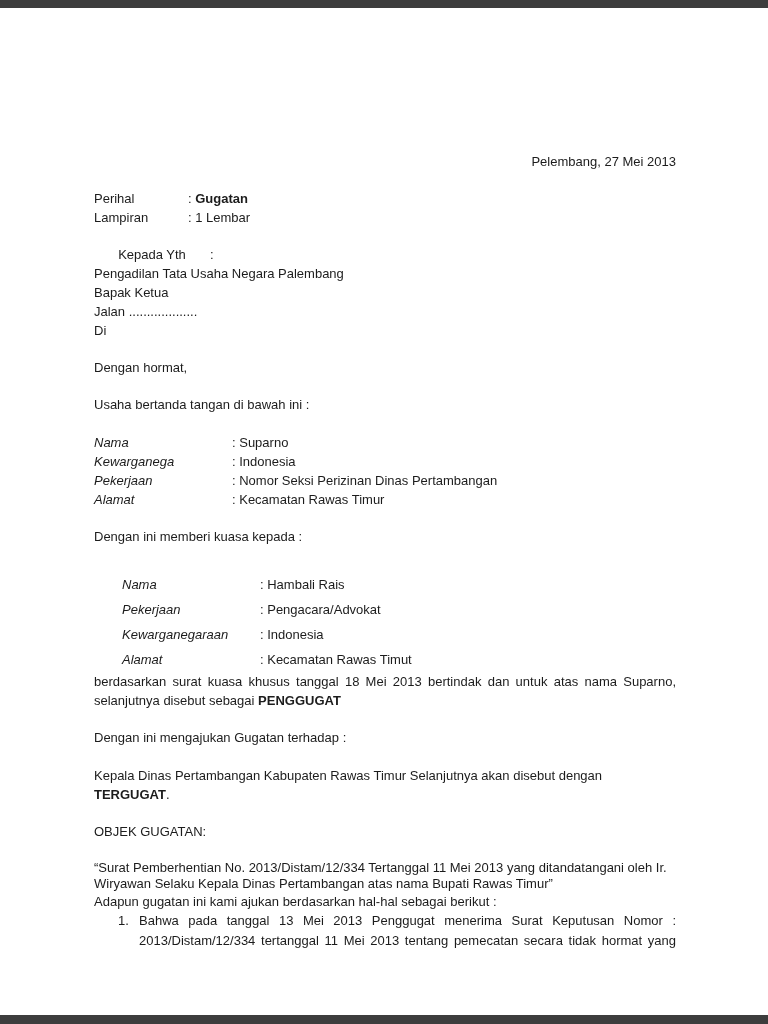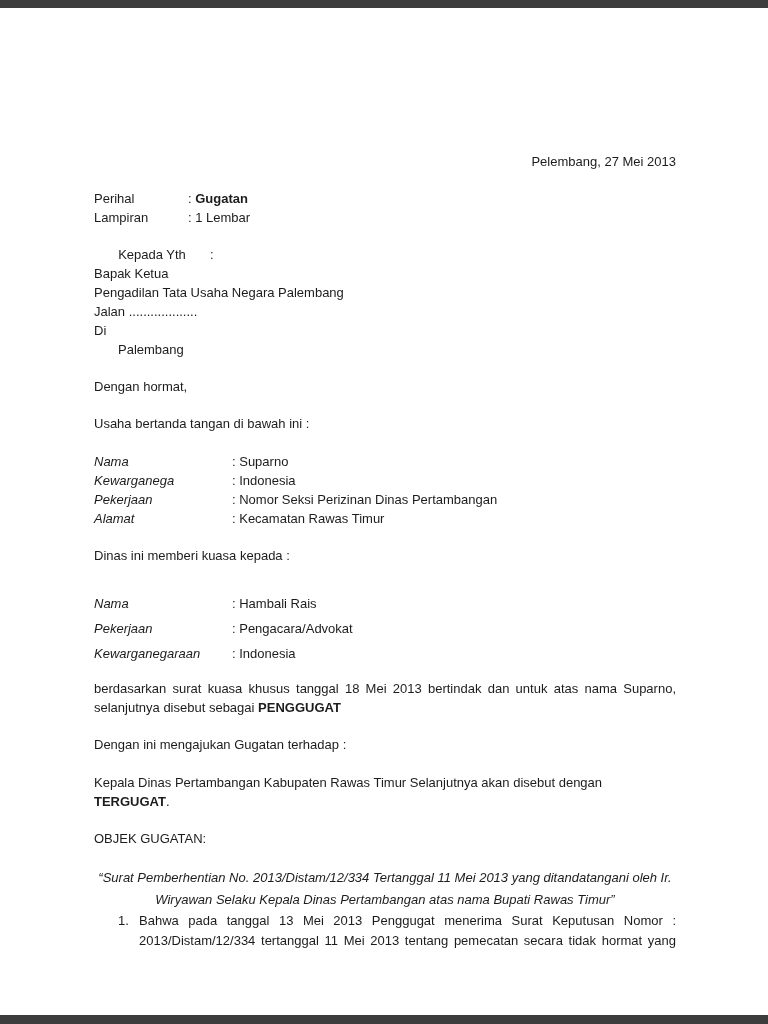--- a/index.html
+++ b/index.html
@@ -30,28 +30,28 @@
     padding: 152px 92px 0 94px;
     font-size: 13px;
     background: transparent;
   }
   p { margin: 0; line-height: 19px; }
   .right { text-align: right; }
   .lbl { display: inline-block; }
   .w1 { width: 94px; }
   .w2 { width: 116px; text-align: center; }
   .w3 { width: 138px; font-style: italic; }
-  .mt13 { margin-top: 13px; }
+  .mt13 { }
   .mt18 { margin-top: 18px; }
   .mt19 { margin-top: 19px; }
   .mt26 { margin-top: 26px; }
-  .lh25 { line-height: 25px; }
+  .lh25 { line-height: 25px; margin-left: 28px; }
   .indent { padding-left: 24px; }
   .just { text-align: justify; }
-  .italic { font-style: italic; line-height: 22px; text-align: center; }
+  .italic { line-height: 16px; }
   .heading { font-weight: normal; }
   .list-item { display: flex; padding-left: 24px; line-height: 20px; }
   .num { width: 21px; flex-shrink: 0; }
   .li-text { flex: 1; text-align: justify; text-align-last: justify; }
   b { font-weight: bold; }
 </style>
 </head>
 <body>
 
 <div class="frame-bar top"></div>
@@ -59,56 +59,57 @@
 <div class="doc">
 
   <p class="right">Pelembang, 27 Mei 2013</p>
 
   <p class="mt18"><span class="lbl w1">Perihal</span><span>: </span><b>Gugatan</b></p>
 
   <p><span class="lbl w1">Lampiran</span><span>: 1 Lembar</span></p>
 
   <div>
     <p class="mt18"><span class="lbl w2">Kepada Yth</span><span>:</span></p>
+    <p>Pengadilan Tata Usaha Negara Palembang</p>
     <p>Bapak Ketua</p>
-    <p>Pengadilan Tata Usaha Negara Palembang</p>
     <p>Jalan ...................</p>
     <p>Di</p>
-    <p class="indent">Palembang</p>
   </div>
 
   <p class="mt18">Dengan hormat,</p>
 
   <p class="mt18">Usaha bertanda tangan di bawah ini :</p>
 
   <div>
     <p class="mt19"><span class="lbl w3">Nama</span><span>: Suparno</span></p>
     <p><span class="lbl w3">Kewarganega</span><span>: Indonesia</span></p>
     <p><span class="lbl w3">Pekerjaan</span><span>: Nomor Seksi Perizinan Dinas Pertambangan</span></p>
     <p><span class="lbl w3">Alamat</span><span>: Kecamatan Rawas Timur</span></p>
   </div>
 
-  <p class="mt18">Dinas ini memberi kuasa kepada :</p>
+  <p class="mt18">Dengan ini memberi kuasa kepada :</p>
 
   <div>
     <p class="mt26 lh25"><span class="lbl w3">Nama</span><span>: Hambali Rais</span></p>
     <p class="lh25"><span class="lbl w3">Pekerjaan</span><span>: Pengacara/Advokat</span></p>
     <p class="lh25"><span class="lbl w3">Kewarganegaraan</span><span>: Indonesia</span></p>
+    <p class="lh25"><span class="lbl w3">Alamat</span><span>: Kecamatan Rawas Timut</span></p>
   </div>
 
   <p class="mt13 just"><span>berdasarkan surat kuasa khusus tanggal 18 Mei 2013 bertindak dan untuk atas nama Suparno, selanjutnya disebut sebagai </span><b>PENGGUGAT</b></p>
 
   <p class="mt18">Dengan ini mengajukan Gugatan terhadap :</p>
 
   <p class="mt19"><span>Kepala Dinas Pertambangan Kabupaten Rawas Timur Selanjutnya akan disebut dengan </span><b>TERGUGAT</b><span>.</span></p>
 
   <p class="mt18 heading">OBJEK GUGATAN:</p>
 
   <p class="mt19 italic">“Surat Pemberhentian No. 2013/Distam/12/334 Tertanggal 11 Mei 2013 yang ditandatangani oleh Ir. Wiryawan Selaku Kepala Dinas Pertambangan atas nama Bupati Rawas Timur”</p>
 
+  <p class="mt13">Adapun gugatan ini kami ajukan berdasarkan hal-hal sebagai berikut :</p>
 
   <div class="list-item">
     <span class="num">1.</span>
     <span class="li-text">Bahwa pada tanggal 13 Mei 2013 Penggugat menerima Surat Keputusan Nomor : 2013/Distam/12/334 tertanggal 11 Mei 2013 tentang pemecatan secara tidak hormat yang</span>
   </div>
 
 </div>
 
 <div class="frame-bar bottom"></div>
 

